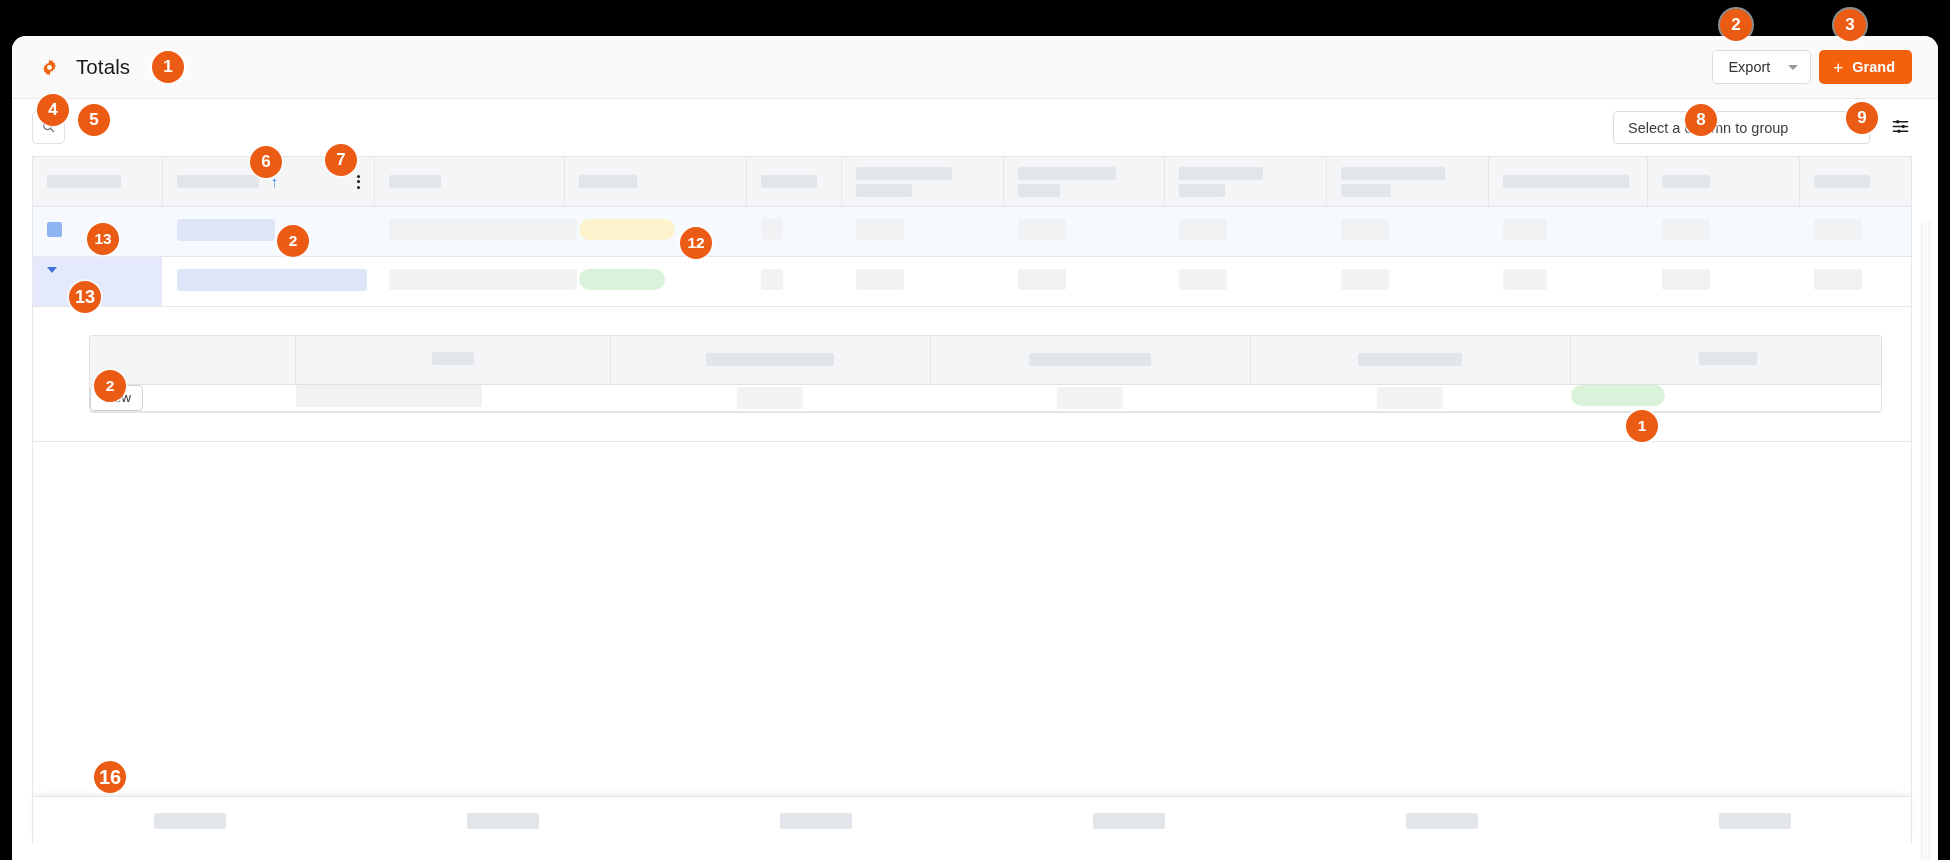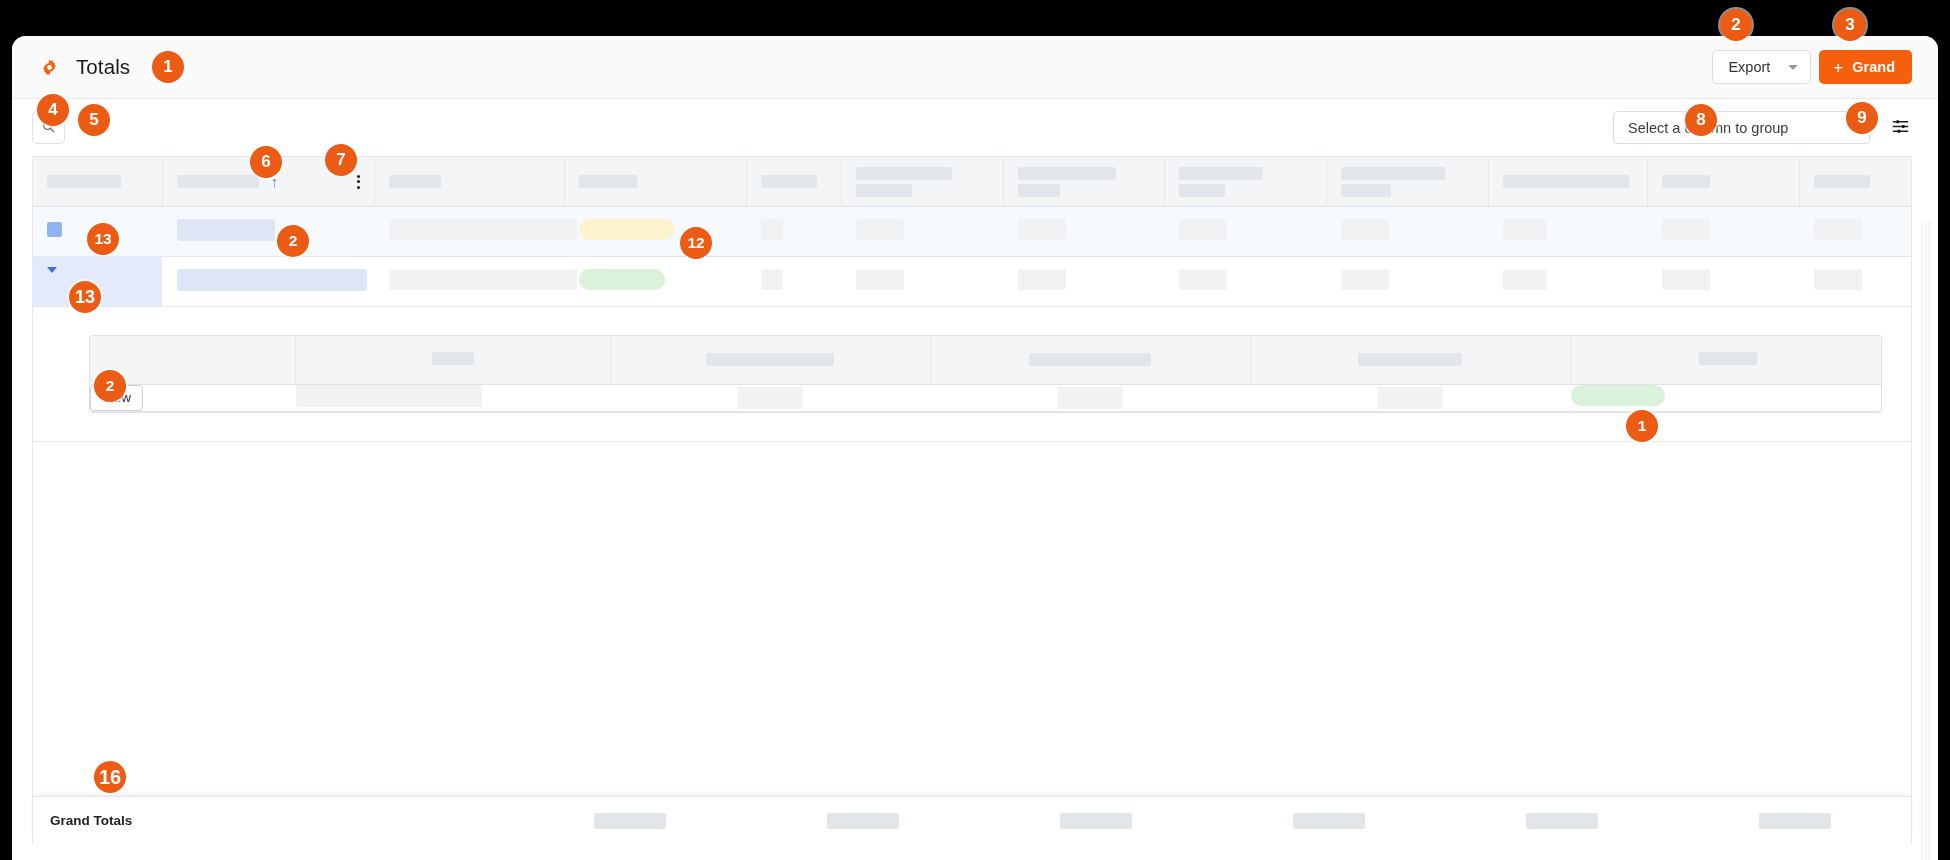--- a/index.html
+++ b/index.html
@@ -494,21 +494,20 @@
                   </tbody>
                 </table>
               </div>
             </td>
           </tr>
         </tbody>
       </table>
     </div>
 
     <div id="totals-bar">
-      <div id="totals-label">Grand Totals</div>
       <div id="totals-cells">
         <div class="tot-cell">
             <span class="sk" style="width:72px;height:16px"></span>
           </div>
         <div class="tot-cell">
             <span class="sk" style="width:72px;height:16px"></span>
           </div>
         <div class="tot-cell">
             <span class="sk" style="width:72px;height:16px"></span>
           </div>

